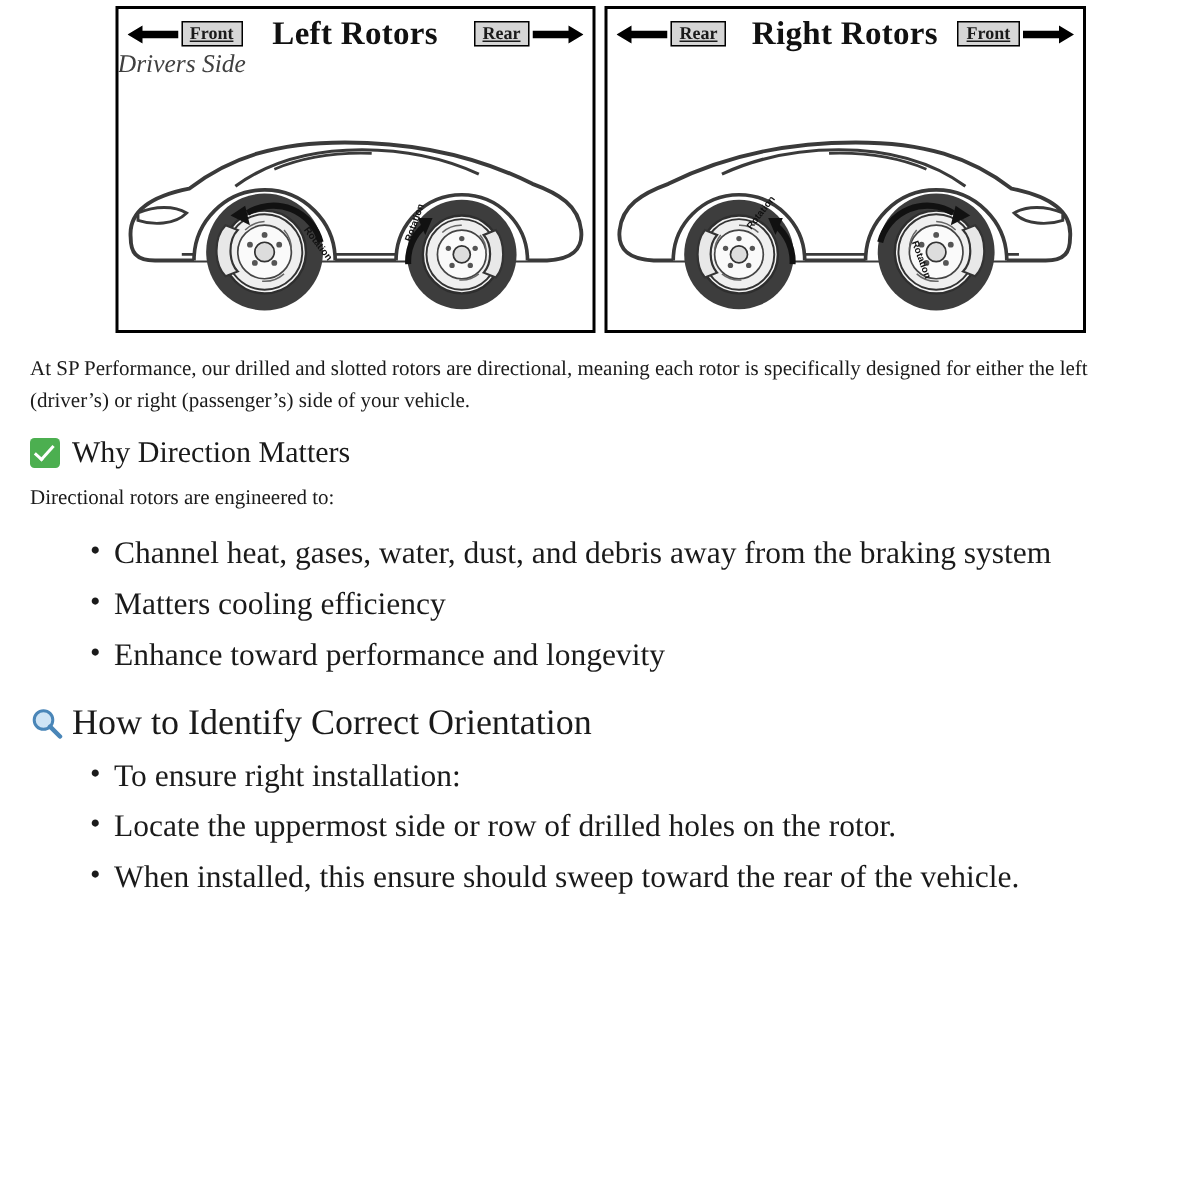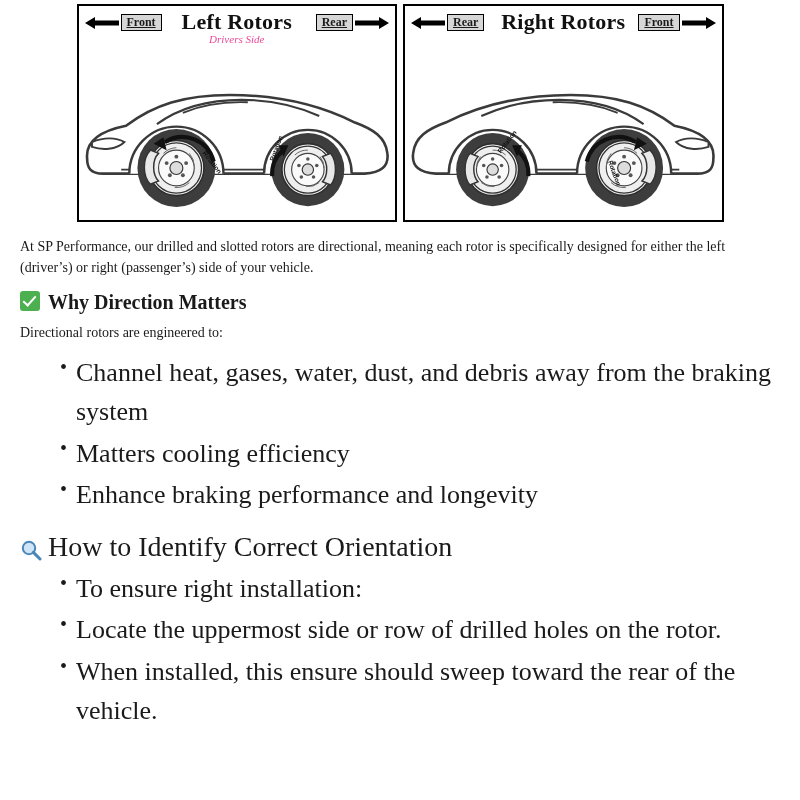--- a/index.html
+++ b/index.html
@@ -41,26 +41,25 @@
   .panel-title {
     text-align: center;
     font-family: "Liberation Serif", serif;
     font-weight: bold;
     font-size: 22px;
     letter-spacing: .2px;
     margin-top: 3px;
     color: #111;
   }
   .panel-sub {
-    text-align: center;
     font-family: "Liberation Serif", serif;
     font-style: italic;
-    font-size: 11px;
+    font-size: 17px;
     margin-top: -2px;
-    color: #ec4899;
+    color: #404040;
   }
   .dir-tag {
     position: absolute;
     top: 8px;
     display: flex;
     align-items: center;
     gap: 2px;
     font-family: "Liberation Serif", serif;
     font-weight: bold;
     font-size: 12px;
@@ -96,23 +95,24 @@
     padding: 8px 20px 0 20px;
     box-sizing: border-box;
   }
   p.para {
     font-size: 14px;
     line-height: 1.52;
     margin: 6px 0 10px 0;
   }
   h2.section {
     font-size: 20px;
-    font-weight: bold;
+    font-weight: normal;
     margin: 12px 0 8px 0;
     display: flex;
+    align-items: center;
     gap: 8px;
   }
   .check-box {
     display: inline-block;
     width: 20px;
     height: 20px;
     background: #4caf50;
     border-radius: 3px;
     position: relative;
     flex: 0 0 auto;
@@ -122,40 +122,40 @@
     position: absolute;
     left: 6px;
     top: 2px;
     width: 5px;
     height: 11px;
     border: solid #fff;
     border-width: 0 2.6px 2.6px 0;
     transform: rotate(42deg);
   }
   h2.section-plain {
-    font-size: 28px;
+    font-size: 24px;
     font-weight: normal;
     margin: 16px 0 6px 0;
     display: flex;
     align-items: center;
     gap: 6px;
   }
   .mag-icon {
     flex: 0 0 auto;
     display: inline-block;
     width: 22px;
     height: 22px;
   }
   ul.bullets {
     margin: 4px 0 6px 0;
     padding-left: 40px;
     list-style: none;
   }
   ul.bullets li {
-    font-size: 26px;
+    font-size: 21px;
     line-height: 1.52;
     position: relative;
     margin: 0 0 2px 0;
     padding-left: 16px;
   }
   ul.bullets li::before {
     content: "\2022";
     position: absolute;
     left: 0;
     top: -1px;
@@ -337,21 +337,21 @@
     <h2 class="section">
       <span class="check-box"></span>
       <span>Why Direction Matters</span>
     </h2>
 
     <p class="para">Directional rotors are engineered to:</p>
 
     <ul class="bullets">
       <li>Channel heat, gases, water, dust, and debris away from the braking system</li>
       <li>Matters cooling efficiency</li>
-      <li>Enhance braking performance and longevity</li>
+      <li>Enhance toward performance and longevity</li>
     </ul>
 
     <h2 class="section-plain">
       <span class="mag-icon">
         <svg width="22" height="22" viewBox="0 0 22 22">
           <circle cx="9" cy="9" r="6.2" fill="#cfe4f5" stroke="#4a86b8" stroke-width="2"></circle>
           <line x1="13.4" y1="13.4" x2="20" y2="20" stroke="#4a86b8" stroke-width="3" stroke-linecap="round"></line>
         </svg>
       </span>
       <span>How to Identify Correct Orientation</span>

